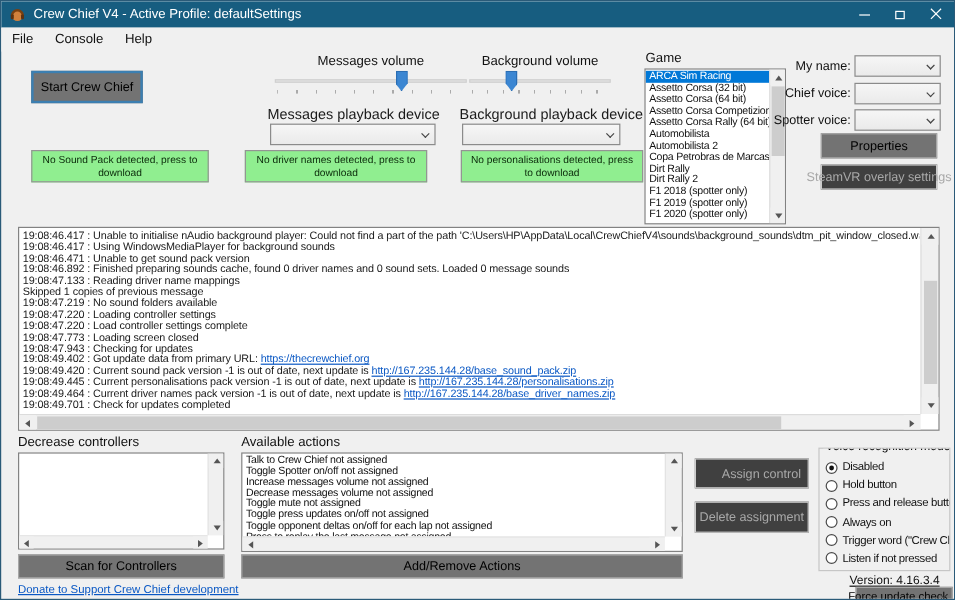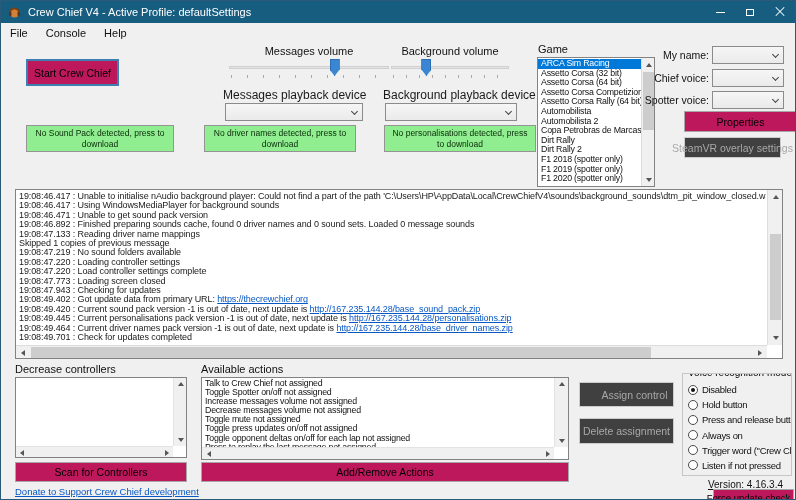--- a/index.html
+++ b/index.html
@@ -14,21 +14,21 @@
   .glyph-max{width:8px;height:7px;border:1px solid #fff;display:block;}
   .glyph-close{position:relative;width:10px;height:10px;display:block;}
   .glyph-close::before,.glyph-close::after{content:"";position:absolute;left:-1px;top:4px;width:12px;height:1px;background:#fff;}
   .glyph-close::before{transform:rotate(45deg);}
   .glyph-close::after{transform:rotate(-45deg);}
   
   .menubar{position:absolute;left:0;top:22px;width:100%;height:20px;background:#f0f0f0;display:flex;align-items:center;font-size:11px;color:#111;}
   .menu-item{padding:3px 9px;}
   
   .lbl{position:absolute;font-size:11px;color:#111;white-space:nowrap;}
-  .btn{position:absolute;background:#be185d;border:1px solid #a7a7a7;display:flex;align-items:center;justify-content:center;font-size:10.5px;color:#000;white-space:nowrap;cursor:default;}
+  .btn{position:absolute;background:#737373;border:1px solid #a7a7a7;display:flex;align-items:center;justify-content:center;font-size:10.5px;color:#000;white-space:nowrap;cursor:default;}
   .btn.focused{border:2px solid #3c7fb1;}
   .btn.disabled{background:#404040;border-color:#cccccc;color:#a8a8a8;}
   .combo{position:absolute;background:linear-gradient(#f6f6f6,#eaeaea);border:1px solid #8b8b8b;font-size:8.5px;letter-spacing:-0.1px;display:flex;align-items:flex-end;padding:0 14px 16px 4px;white-space:nowrap;overflow:hidden;color:#111;}
   .combo .chev{position:absolute;right:5px;top:5px;width:5px;height:5px;border-right:1px solid #444;border-bottom:1px solid #444;transform:rotate(45deg);}
   .green-box{position:absolute;background:var(--green,#90ee90);border:1px solid #949494;display:flex;align-items:center;justify-content:center;text-align:center;font-size:8.5px;line-height:11px;padding:0 6px;color:#0a2a0a;}
   .listbox{position:absolute;background:#fff;border:1px solid #828282;overflow:hidden;}
   .list-item{font-size:8.8px;letter-spacing:-0.2px;line-height:9.6px;padding-left:3px;white-space:nowrap;color:#111;}
   .list-item.selected{background:var(--sel,#0078d7);color:#fff;}
   
   .slider{position:absolute;height:20px;}
@@ -160,21 +160,21 @@
     <span>Jim (default)</span>
     <span class="chev"></span>
   </div>
 
   <div class="lbl" style="left:640px;top:93px;width:68px;text-align:right;font-size:10.5px;">Spotter voice:</div>
   <div class="combo" style="left:711px;top:90px;width:72px;height:17px;font-size:9px;">
     <span>Jim (default)</span>
     <span class="chev"></span>
   </div>
 
-  <div class="btn" style="left:683px;top:110px;width:113px;height:21px;">Properties</div>
+  <div class="btn" style="left:683px;top:110px;width:97px;height:21px;">Properties</div>
   <div class="btn disabled" style="left:683px;top:136px;width:97px;height:21px;">SteamVR overlay settings</div>
 
   <div class="listbox" style="left:14px;top:188px;width:768px;height:170px;">
     <div id="log-lines" style="position:absolute;left:3px;top:2px;right:16px;bottom:14px;overflow:hidden;">
         <div class="log-line">19:08:46.417 : Unable to initialise nAudio background player: Could not find a part of the path 'C:\Users\HP\AppData\Local\CrewChiefV4\sounds\background_sounds\dtm_pit_window_closed.wav'.</div>
         <div class="log-line">19:08:46.417 : Using WindowsMediaPlayer for background sounds</div>
         <div class="log-line">19:08:46.471 : Unable to get sound pack version</div>
         <div class="log-line">19:08:46.892 : Finished preparing sounds cache, found 0 driver names and 0 sound sets. Loaded 0 message sounds</div>
         <div class="log-line">19:08:47.133 : Reading driver name mappings</div>
         <div class="log-line">Skipped 1 copies of previous message</div>

